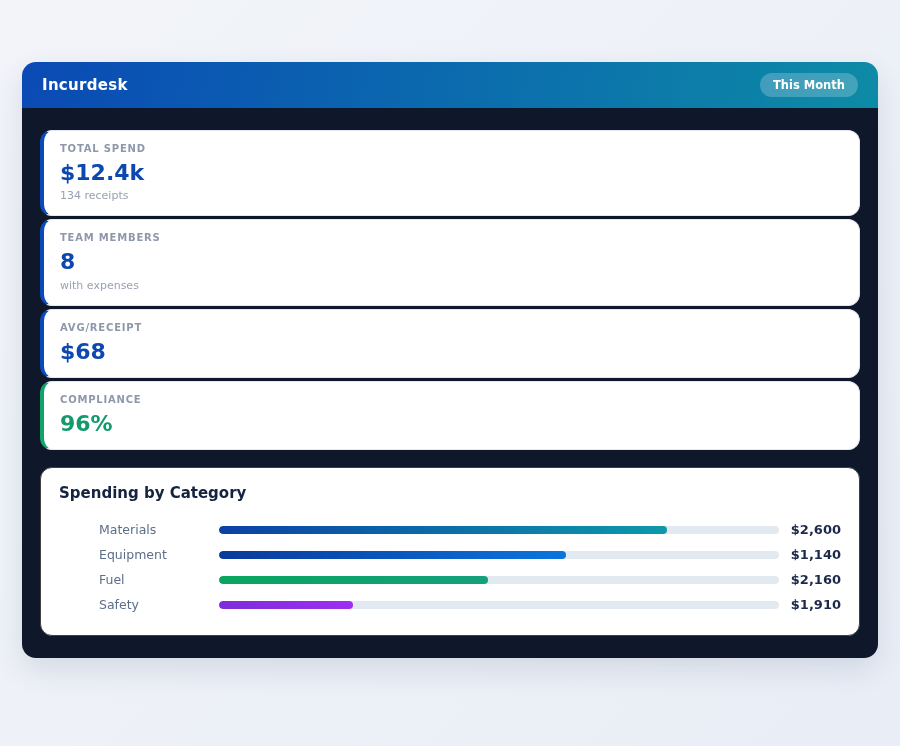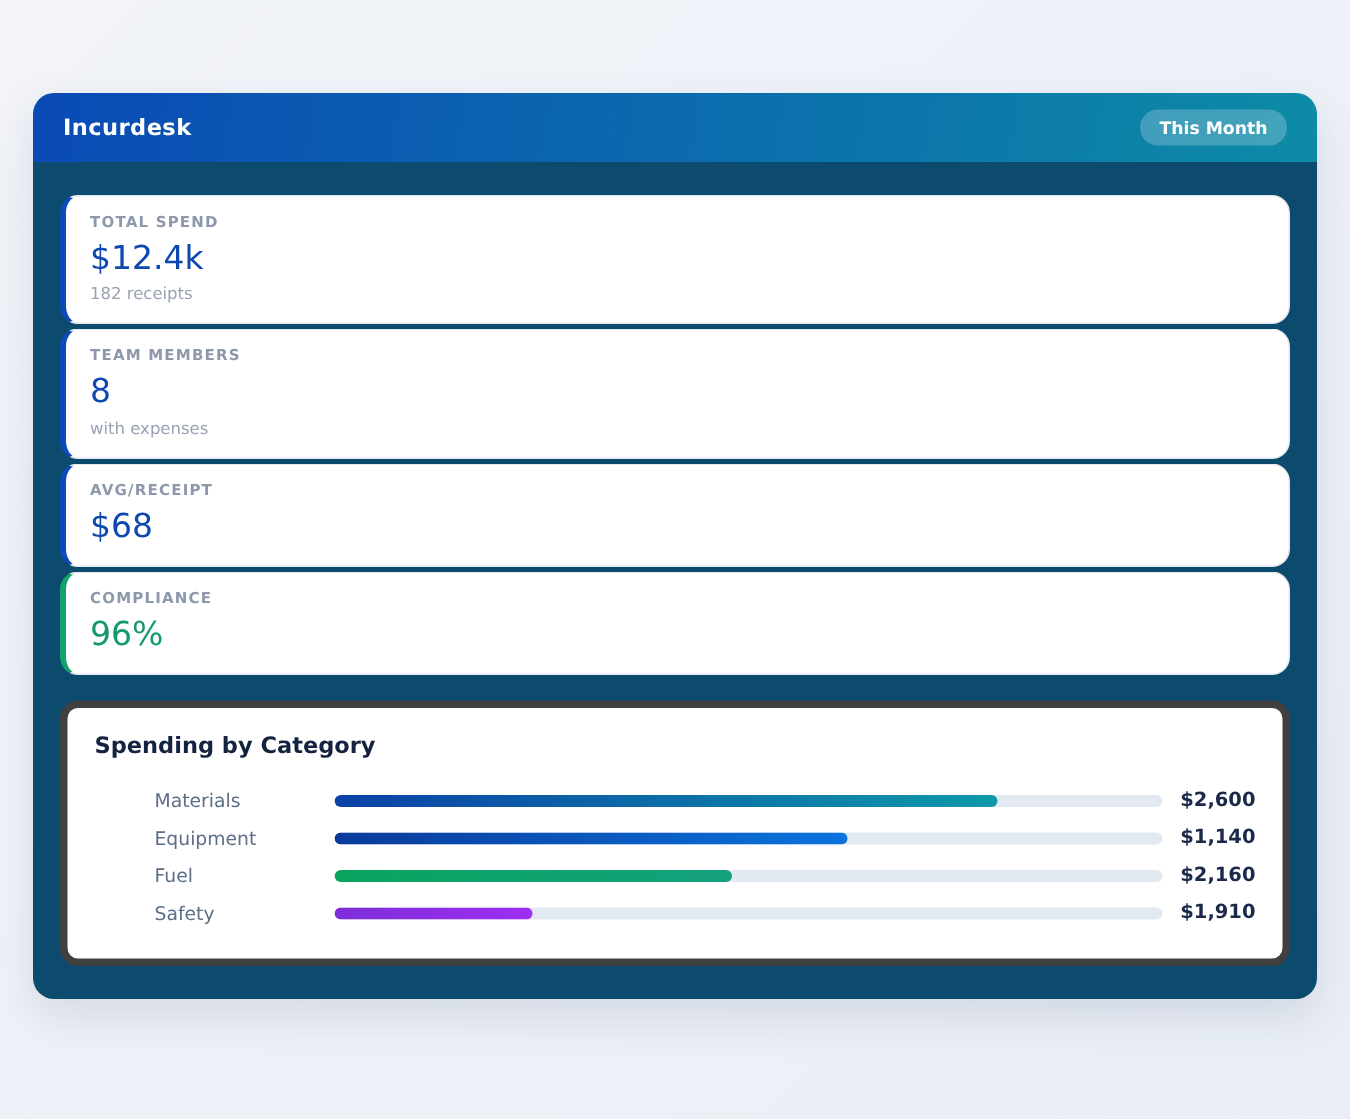--- a/index.html
+++ b/index.html
@@ -35,53 +35,53 @@
     color: #ffffff;
     font-size: 11.5px;
     font-weight: bold;
     padding: 5px 13px;
     border-radius: 999px;
     border: none;
     cursor: pointer;
     font-family: inherit;
   }
   .app-body {
-    background: #0c4a6e;
+    background: #0f172a;
     padding: 22px 18px;
   }
   .stat-card {
     background: #ffffff;
     border: 1px solid #e4e9f1;
     border-left: 4px solid #0b4ab8;
     border-radius: 12px;
     padding: 12px 16px 13px 16px;
     margin-bottom: 3px;
   }
   .stat-label {
     font-size: 10px;
     font-weight: bold;
     letter-spacing: 0.8px;
     color: #8e98ab;
     text-transform: uppercase;
     margin-bottom: 6px;
   }
   .stat-value {
     font-size: 22px;
-    font-weight: normal;
+    font-weight: bold;
     color: #0d47b0;
     line-height: 1.15;
   }
   .stat-sub {
     font-size: 11px;
     color: #98a2b3;
     margin-top: 4px;
   }
   .chart-card {
     background: #ffffff;
-    border: 5px solid #404040;
+    border: 1px solid #404040;
     border-radius: 12px;
     margin-top: 17px;
     padding: 16px 18px 18px 18px;
   }
   .chart-title {
     font-size: 15px;
     font-weight: bold;
     color: #14233f;
     margin-bottom: 15px;
   }
@@ -123,21 +123,21 @@
 <div class="app-card">
   <div class="app-header">
     <div class="app-title">Incurdesk</div>
     <button class="period-badge">This Month</button>
   </div>
   <div class="app-body">
     <div id="stats-container">
   <div class="stat-card" style="border-left-color: rgb(11, 74, 184);">
     <div class="stat-label">TOTAL SPEND</div>
     <div class="stat-value" style="color: rgb(13, 71, 176);">$12.4k</div>
-    <div class="stat-sub">182 receipts</div>
+    <div class="stat-sub">134 receipts</div>
   </div>
 
   <div class="stat-card" style="border-left-color: rgb(11, 74, 184);">
     <div class="stat-label">TEAM MEMBERS</div>
     <div class="stat-value" style="color: rgb(13, 71, 176);">8</div>
     <div class="stat-sub">with expenses</div>
   </div>
 
   <div class="stat-card" style="border-left-color: rgb(11, 74, 184);">
     <div class="stat-label">AVG/RECEIPT</div>

